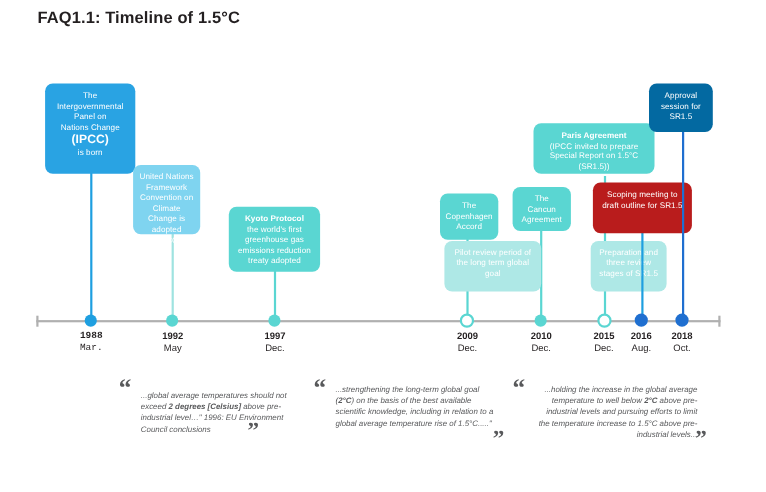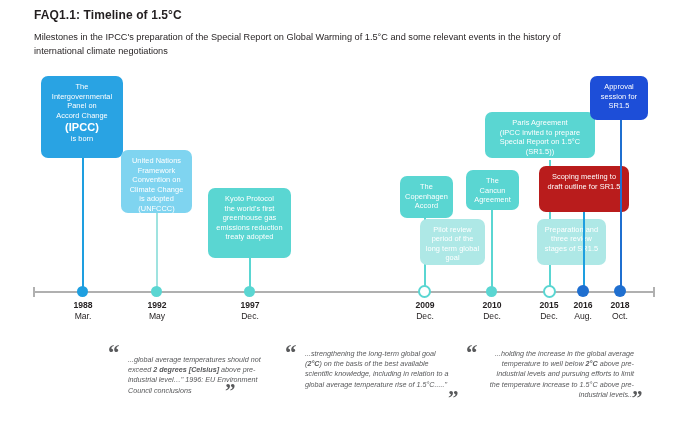--- a/index.html
+++ b/index.html
@@ -18,21 +18,21 @@
     position: relative;
     width: 696px;
     height: 447px;
   }
 
   
   .title {
     position: absolute;
     left: 34px;
     top: 8px;
-    font-size: 12px;
+    font-size: 15px;
     font-weight: bold;
     letter-spacing: .1px;
     white-space: nowrap;
   }
   .subtitle {
     position: absolute;
     left: 34px;
     top: 31px;
     width: 560px;
     font-size: 9.2px;
@@ -100,37 +100,37 @@
     position: absolute;
     box-sizing: border-box;
     border-radius: 7px;
     color: #ffffff;
     font-size: 7.4px;
     line-height: 9.6px;
     text-align: center;
     padding: 6px 5px;
     letter-spacing: .05px;
   }
-  .box b { font-weight: normal; }
+  .box b { font-weight: bold; }
   .box .big {
     font-size: 11px;
     font-weight: bold;
     line-height: 14px;
     display: block;
   }
   .b-ipcc     { background: #29a3e3; }
   .b-unfccc   { background: #7fd4f0; }
   .b-kyoto    { background: #5ad6d2; }
   .b-copen    { background: #5ad6d2; }
   .b-cancun   { background: #5ad6d2; }
   .b-pale     { background: #aee8e6; }
   .b-paris    { background: #5ad6d2; }
   .b-scoping  { background: #b91c1c; }
   .b-prep     { background: #aee8e6; }
-  .b-approval { background: #1d4ed8; }
+  .b-approval { background: #0369a1; }
 
   
   .quote {
     position: absolute;
     font-size: 7.2px;
     line-height: 10.2px;
     font-style: italic;
     color: #58595b;
   }
   .quote b { font-weight: bold; font-style: italic; }
@@ -143,54 +143,53 @@
     line-height: 1;
   }
   .qmark.close { font-size: 21px; }
 </style>
 </head>
 <body>
 
 <div id="page">
 
   <div class="title">FAQ1.1: Timeline of 1.5°C</div>
-  <div class="subtitle">Milestones in the IPCC's preparation of the Special Report on Global Warming of 1.5°C and some relevant events in the history of international climate negotiations</div>
 
   <div class="axis"></div>
   <div class="axis-cap" style="left:33px;"></div>
   <div class="axis-cap" style="left:653px;"></div>
 
   <div class="stem blue" style="left:82px; top:152px; height:140px;"></div>
   <div class="dot filled-blue" style="left:77px; top:286px; width:11px; height:11px;"></div>
   <div class="box b-ipcc" style="left:41px; top:76px; width:82px; height:82px;">
     <span>The</span><br>
     <span>Intergovernmental</span><br>
     <span>Panel on</span><br>
-    <span>Accord Change</span>
+    <span>Nations Change</span>
     <span class="big">(IPCC)</span>
     <span>is born</span>
   </div>
-  <div class="year" style="left:57px; top:300px; width:52px;">
+  <div class="year" style="left:57px; top:300px; width:52px;font-family:Liberation Mono, monospace;">
     <span class="y">1988</span>
     <span class="m">Mar.</span>
   </div>
 
   <div class="stem pale" style="left:156px; top:210px; height:82px;"></div>
   <div class="dot filled-cyan" style="left:151px; top:286px; width:11px; height:11px;"></div>
-  <div class="box b-unfccc" style="left:121px; top:150px; width:71px; height:63px;">
+  <div class="box b-unfccc" style="left:121px; top:150px; width:61px; height:63px;">
     <span>United Nations Framework Convention on Climate Change is adopted (UNFCCC)</span>
   </div>
   <div class="year" style="left:131px; top:300px; width:52px;">
     <span class="y">1992</span>
     <span class="m">May</span>
   </div>
 
   <div class="stem cyan" style="left:249px; top:246px; height:46px;"></div>
   <div class="dot filled-cyan" style="left:244px; top:286px; width:11px; height:11px;"></div>
-  <div class="box b-kyoto" style="left:208px; top:188px; width:83px; height:70px;">
+  <div class="box b-kyoto" style="left:208px; top:188px; width:83px; height:59px;">
     <b>Kyoto Protocol</b><br>
     <span>the world's first greenhouse gas emissions reduction treaty adopted</span>
   </div>
   <div class="year" style="left:224px; top:300px; width:52px;">
     <span class="y">1997</span>
     <span class="m">Dec.</span>
   </div>
 
   <div class="stem cyan" style="left:424px; top:216px; height:76px;"></div>
   <div class="dot hollow-cyan" style="left:418px; top:285px; width:13px; height:13px;"></div>
@@ -204,21 +203,21 @@
     <span class="m">Dec.</span>
   </div>
 
   <div class="stem cyan" style="left:491px; top:208px; height:84px;"></div>
   <div class="dot filled-cyan" style="left:486px; top:286px; width:11px; height:11px;"></div>
   <div class="box b-cancun" style="left:466px; top:170px; width:53px; height:40px;">
     <span>The</span><br>
     <span>Cancun</span><br>
     <span>Agreement</span>
   </div>
-  <div class="box b-pale" style="left:420px; top:219px; width:65px; height:46px; line-height:9.4px;">
+  <div class="box b-pale" style="left:404px; top:219px; width:88px; height:46px; line-height:9.4px;">
     <span>Pilot review period of the long term global goal</span>
   </div>
   <div class="year" style="left:466px; top:300px; width:52px;">
     <span class="y">2010</span>
     <span class="m">Dec.</span>
   </div>
 
   <div class="stem cyan" style="left:549px; top:160px; height:132px;"></div>
   <div class="dot hollow-cyan" style="left:543px; top:285px; width:13px; height:13px;"></div>
   <div class="box b-paris" style="left:485px; top:112px; width:110px; height:46px;">

